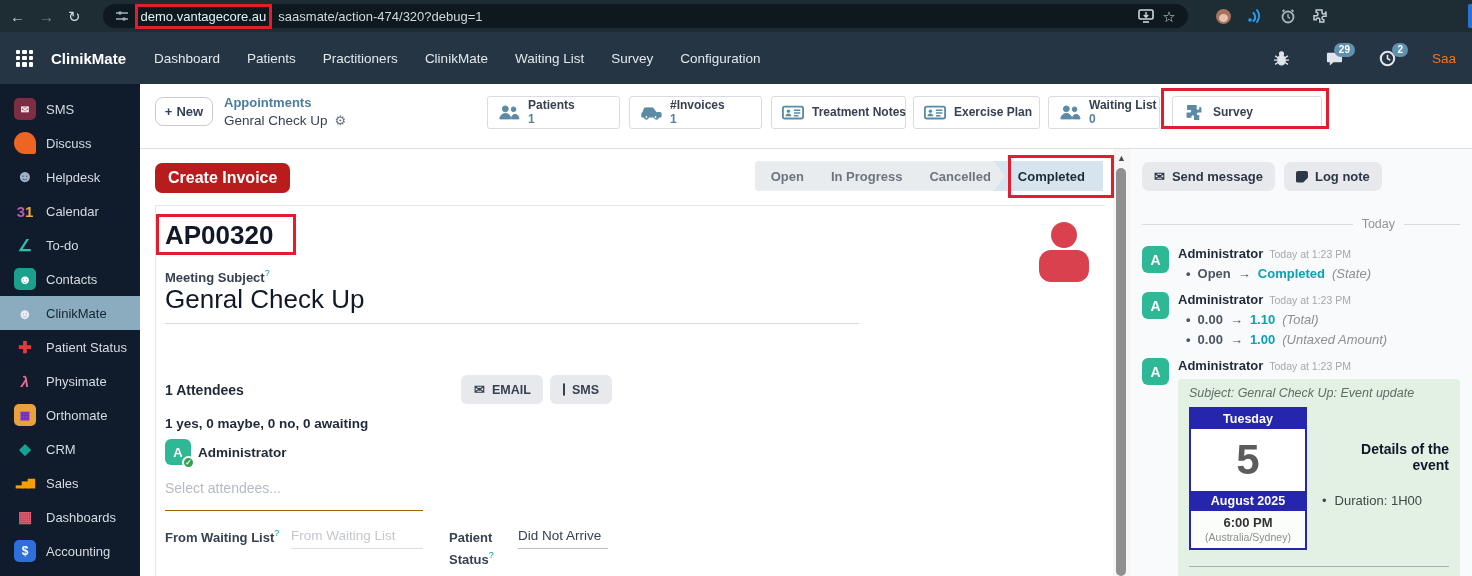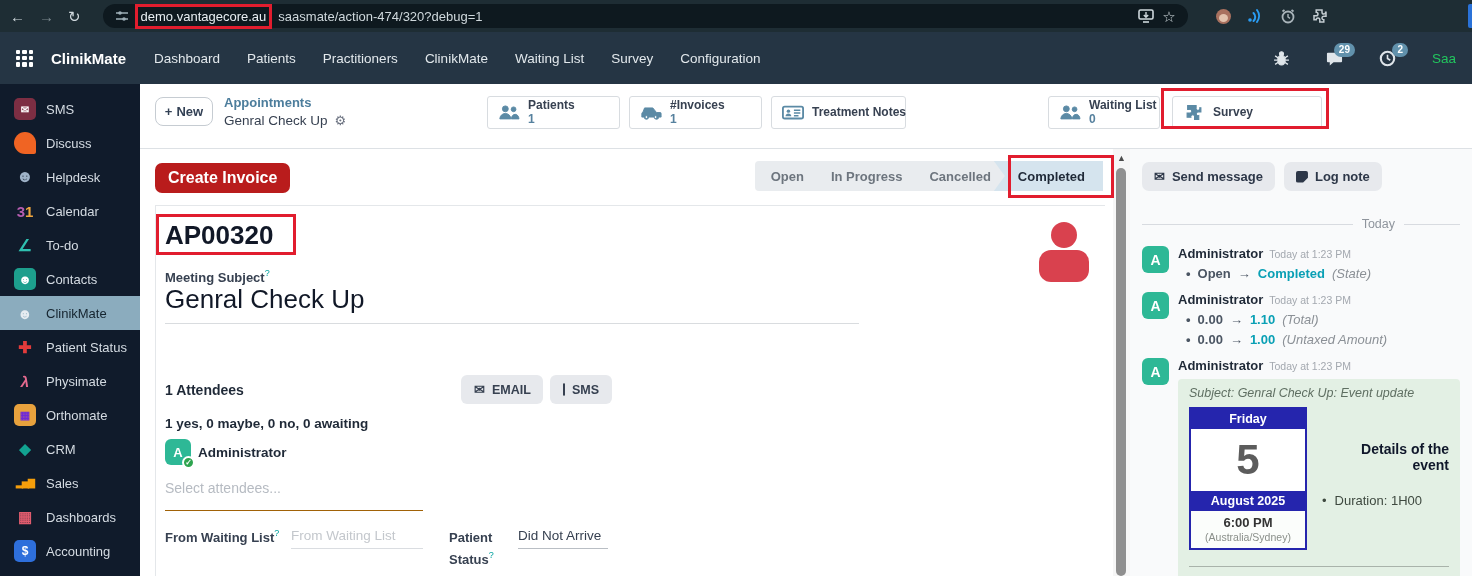--- a/index.html
+++ b/index.html
@@ -29,21 +29,21 @@
   .grid-icon { width:17px; height:17px; display:grid; grid-template-columns:repeat(3,1fr); grid-template-rows:repeat(3,1fr); gap:2px; cursor:pointer; }
   .grid-icon span { background:#fff; border-radius:1px; }
   .brand { color:#fff; font-weight:bold; font-size:15px; margin-left:18px; cursor:pointer; }
   .nav-menu { display:flex; gap:27px; margin-left:28px; }
   .nav-menu a { color:#e2e8ec; font-size:13.5px; text-decoration:none; cursor:pointer; }
   .nav-right { margin-left:auto; display:flex; align-items:center; gap:36px; }
   .nav-ico { position:relative; display:inline-flex; cursor:pointer; }
   .nav-ico svg { width:17px; height:17px; fill:#dfe5ea; stroke:#dfe5ea; }
   .nav-badge { position:absolute; top:-7px; right:-12px; background:#6191ac; color:#fff; font-size:10px;
                font-weight:bold; border-radius:9px; padding:1px 5px; line-height:1.2; }
-  .user-name { color:#22c55e; font-size:13.5px; }
+  .user-name { color:#f97316; font-size:13.5px; }
 
   
   .sidebar { position:absolute; left:0; top:84px; width:140px; height:492px; background:#101b2b; padding-top:8px; }
   .side-item { height:34px; display:flex; align-items:center; gap:10px; padding-left:14px; cursor:pointer; }
   .side-item .label { color:#d4dbe2; font-size:13px; white-space:nowrap; }
   .side-item.active { background:#8bacbe; }
   .side-item.active .label { color:#15242f; }
   .app-icon { width:22px; height:22px; border-radius:5px; display:flex; align-items:center; justify-content:center;
               font-size:14px; flex:0 0 22px; font-weight:bold; }
   .ic-sms { background:#7d2e43; color:#fff; font-size:10px; }
@@ -366,20 +366,31 @@
       <svg viewBox="0 0 24 16">
           <rect x="1" y="1.5" width="22" height="13" rx="2" fill="none" stroke-width="2"></rect>
           <circle cx="7" cy="6.5" r="1.9" stroke="none"></circle>
           <path d="M3.8 12c.2-1.8 1.5-3 3.2-3s3 1.2 3.2 3z" stroke="none"></path>
           <path d="M13 5.5h7M13 8.5h7M13 11.5h5" fill="none" stroke-width="1.5"></path>
         </svg>
       <span class="stat-texts">
           <span class="stat-label">Treatment Notes</span>
         </span>
     </div>
+    <div class="stat-btn" style="left:773px; width:127px;">
+      <svg viewBox="0 0 24 16">
+          <rect x="1" y="1.5" width="22" height="13" rx="2" fill="none" stroke-width="2"></rect>
+          <circle cx="7" cy="6.5" r="1.9" stroke="none"></circle>
+          <path d="M3.8 12c.2-1.8 1.5-3 3.2-3s3 1.2 3.2 3z" stroke="none"></path>
+          <path d="M13 5.5h7M13 8.5h7M13 11.5h5" fill="none" stroke-width="1.5"></path>
+        </svg>
+      <span class="stat-texts">
+          <span class="stat-label">Exercise Plan</span>
+        </span>
+    </div>
     <div class="stat-btn" style="left:908px; width:112px;">
       <svg viewBox="0 0 24 16">
           <circle cx="8" cy="4" r="3.2"></circle>
           <path d="M2 15c0-3.3 2.7-6 6-6s6 2.7 6 6z"></path>
           <circle cx="17" cy="4.5" r="2.6"></circle>
           <path d="M14.5 15c.2-2.8 1.8-5 4.3-5 2.2 0 3.9 2.2 4.1 5z"></path>
         </svg>
       <span class="stat-texts">
           <span class="stat-label">Waiting List</span>
           <span class="stat-count">0</span>
@@ -515,21 +526,21 @@
       <span class="entry-avatar">A</span>
       <div class="entry-body">
         <div class="entry-head">
           <span class="entry-author">Administrator</span>
           <span class="entry-time">Today at 1:23 PM</span>
         </div>
         <div class="event-box">
           <div class="event-subject">Subject: Genral Check Up: Event update</div>
           <div class="event-flex">
             <div class="cal-card">
-              <div class="cal-dayname">Friday</div>
+              <div class="cal-dayname">Tuesday</div>
               <div class="cal-day">5</div>
               <div class="cal-month">August 2025</div>
               <div class="cal-time">6:00 PM</div>
               <div class="cal-tz">(Australia/Sydney)</div>
             </div>
             <div class="event-details">
               <div class="event-details-title">Details of the event</div>
               <div class="event-duration">
                 <span>•</span>
                 <span>Duration: 1H00</span>

